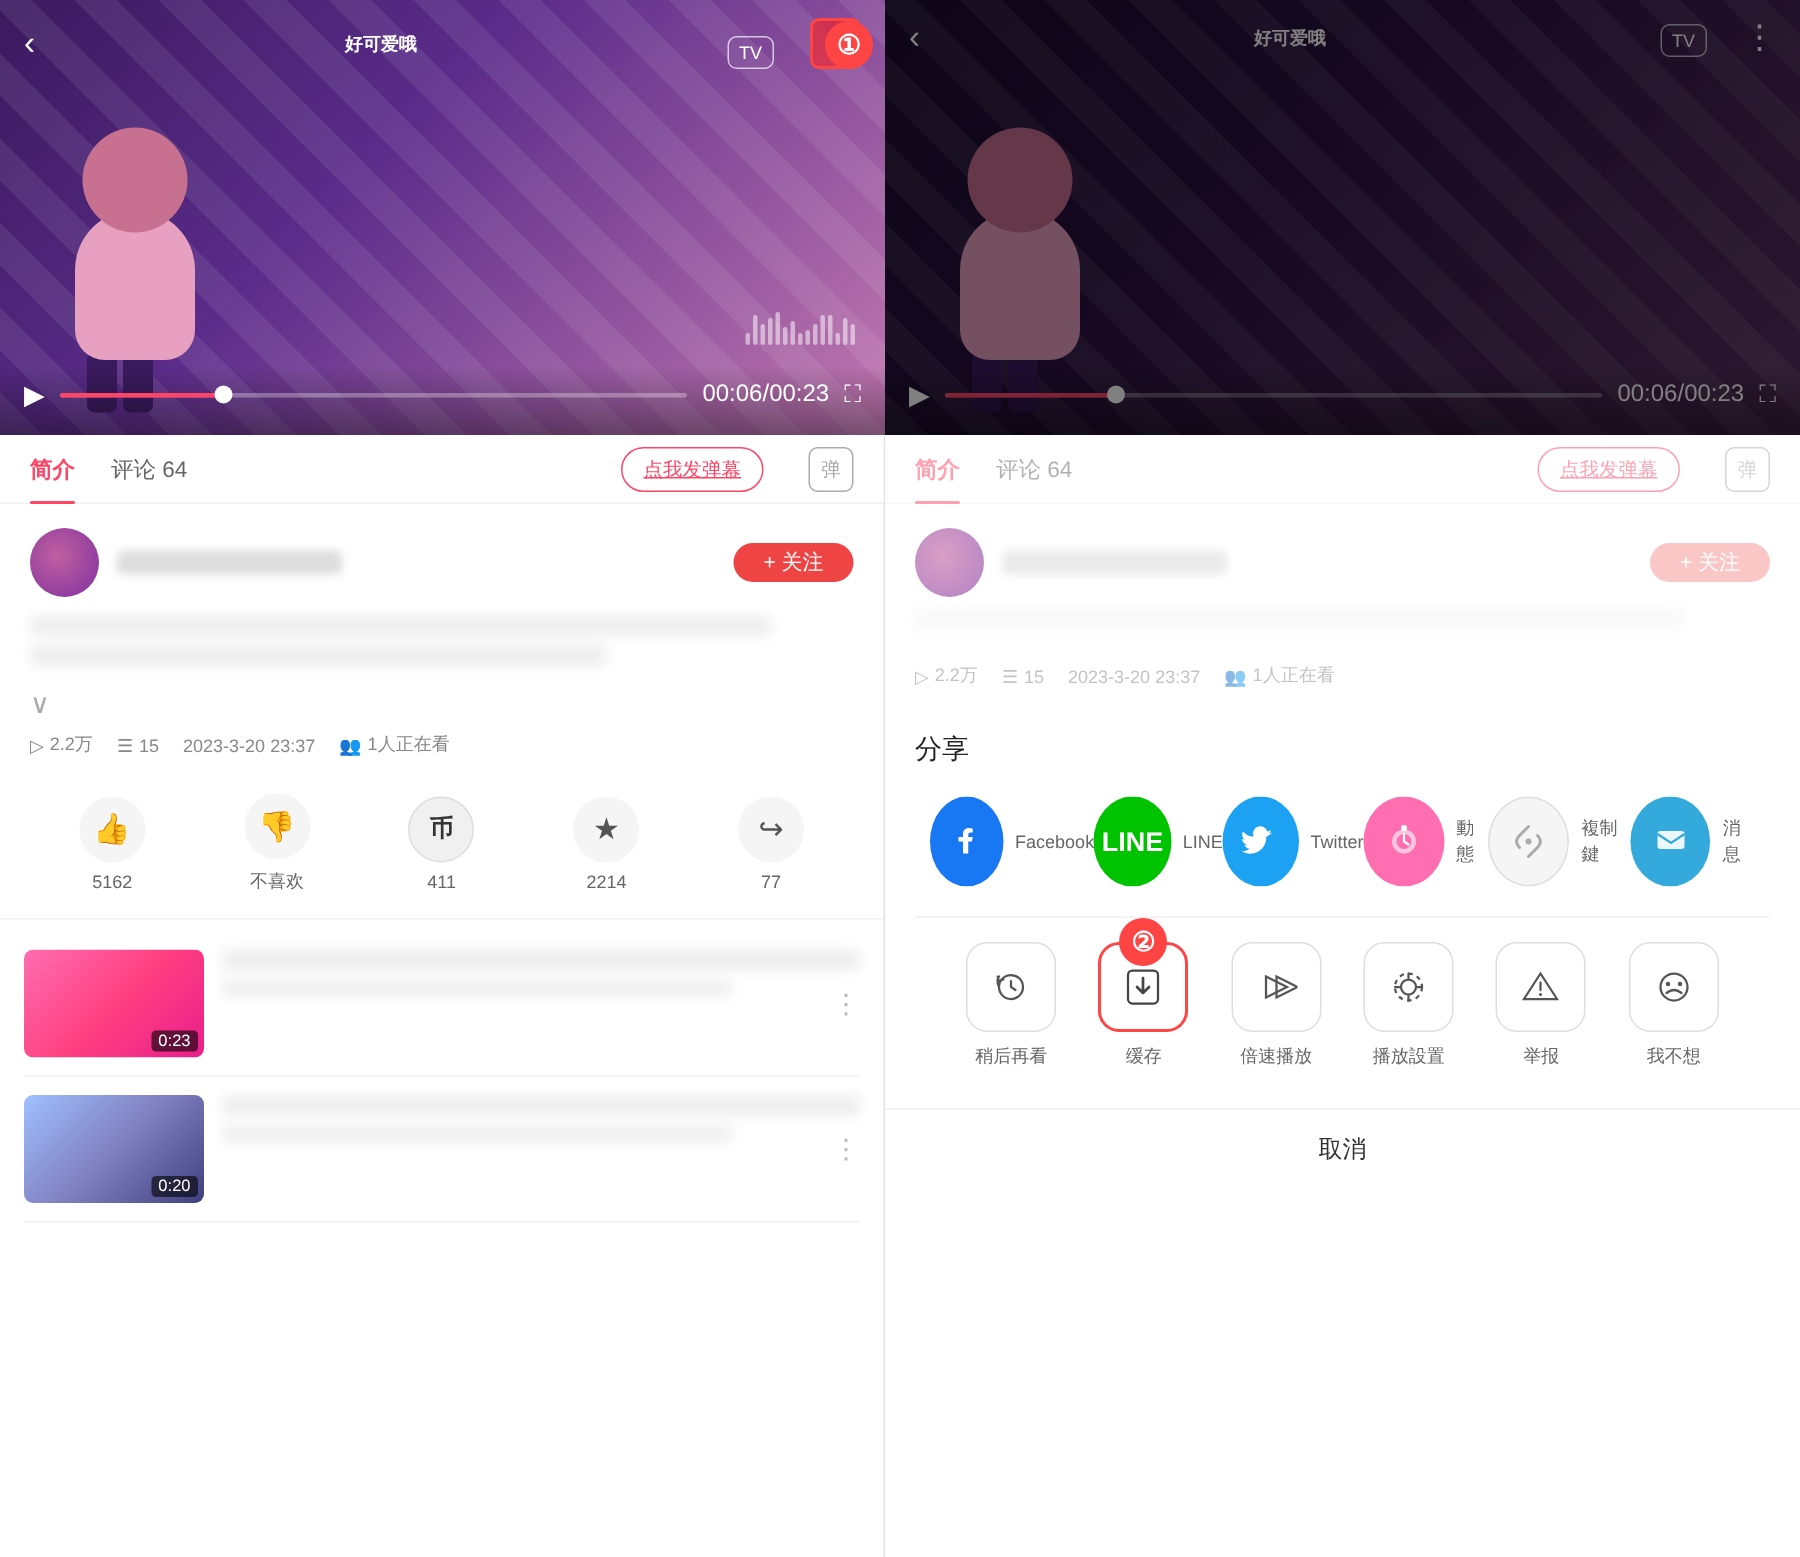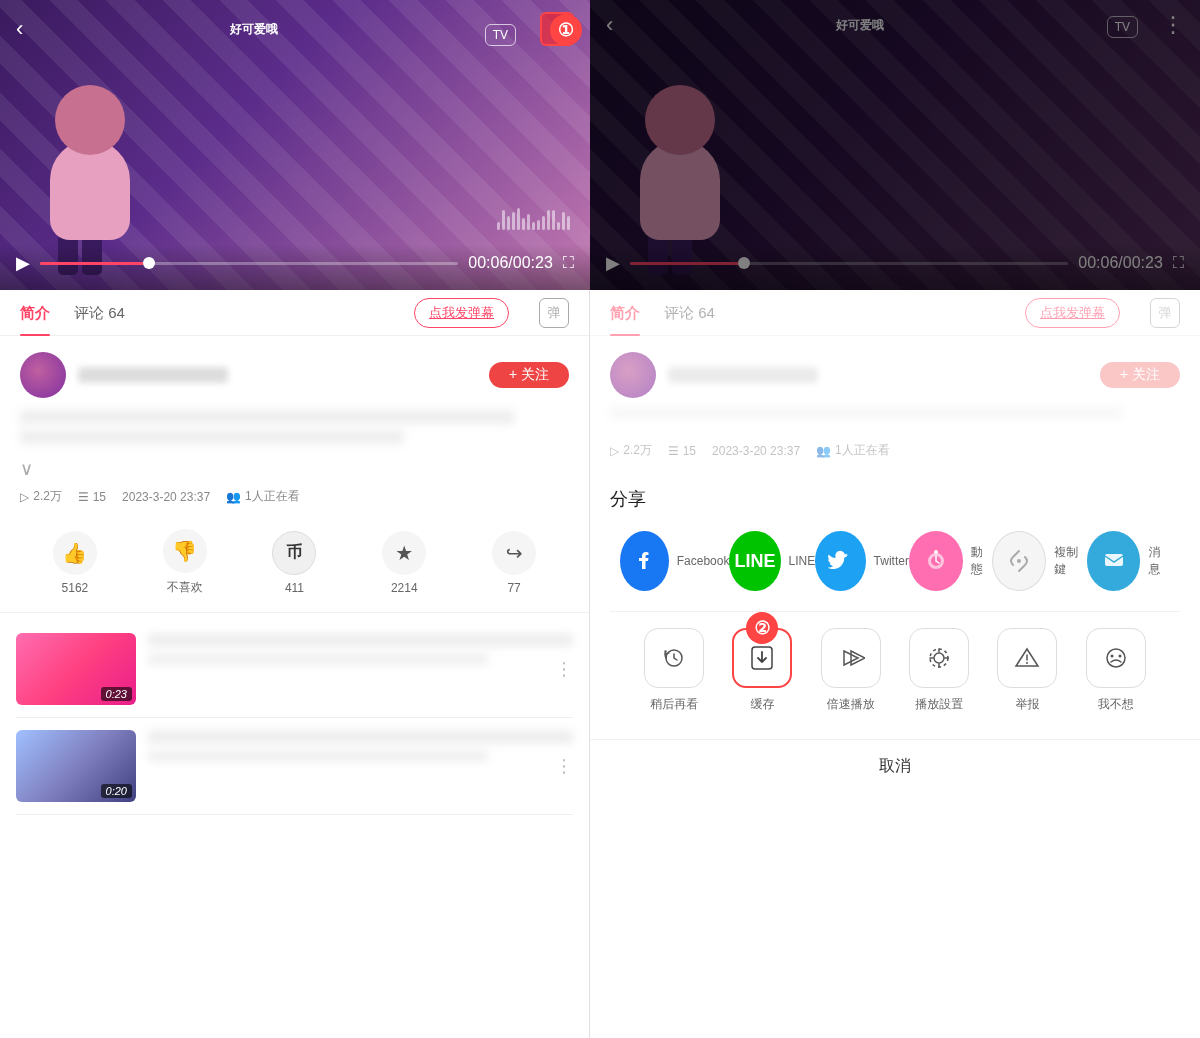--- a/index.html
+++ b/index.html
@@ -445,21 +445,20 @@
 
     .thumb-duration {
       position: absolute;
       bottom: 4px;
       right: 4px;
       background: rgba(0,0,0,0.6);
       color: white;
       font-size: 11px;
       padding: 1px 5px;
       border-radius: 3px;
-      font-style: italic;
     }
 
     .video-info {
       flex: 1;
     }
 
     .video-card-title {
       font-size: 13px;
       color: #333;
       filter: blur(4px);

